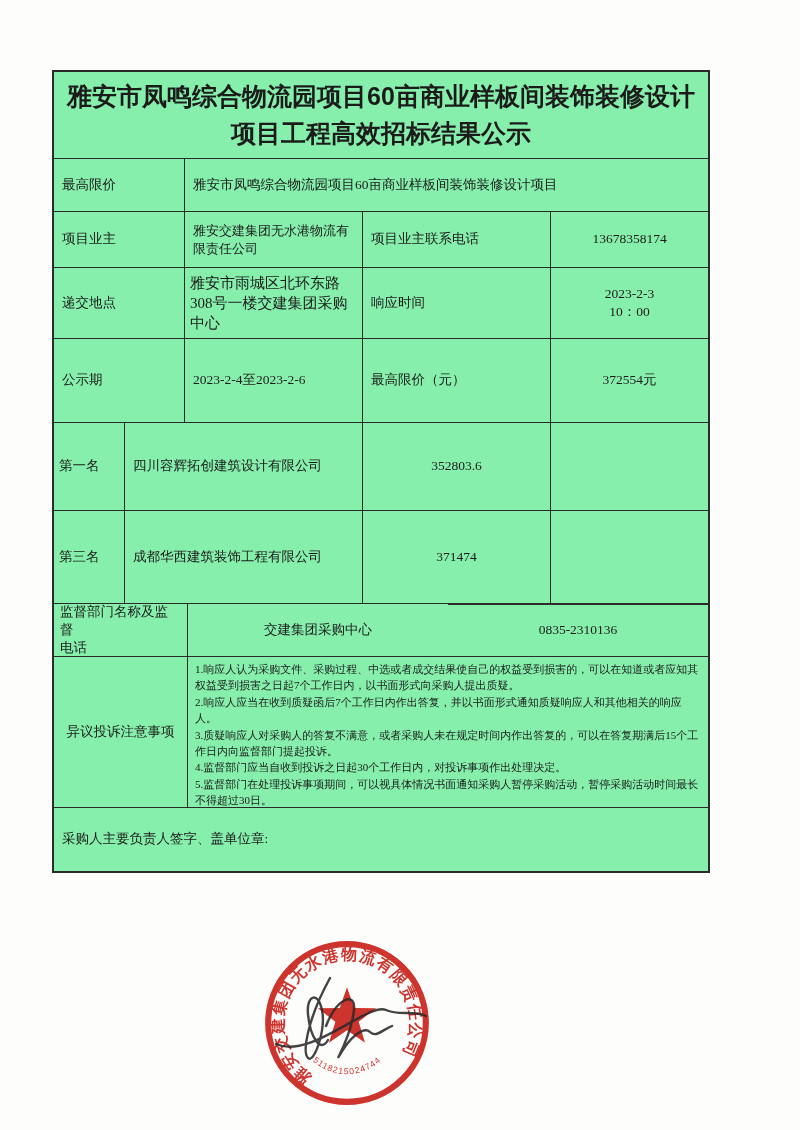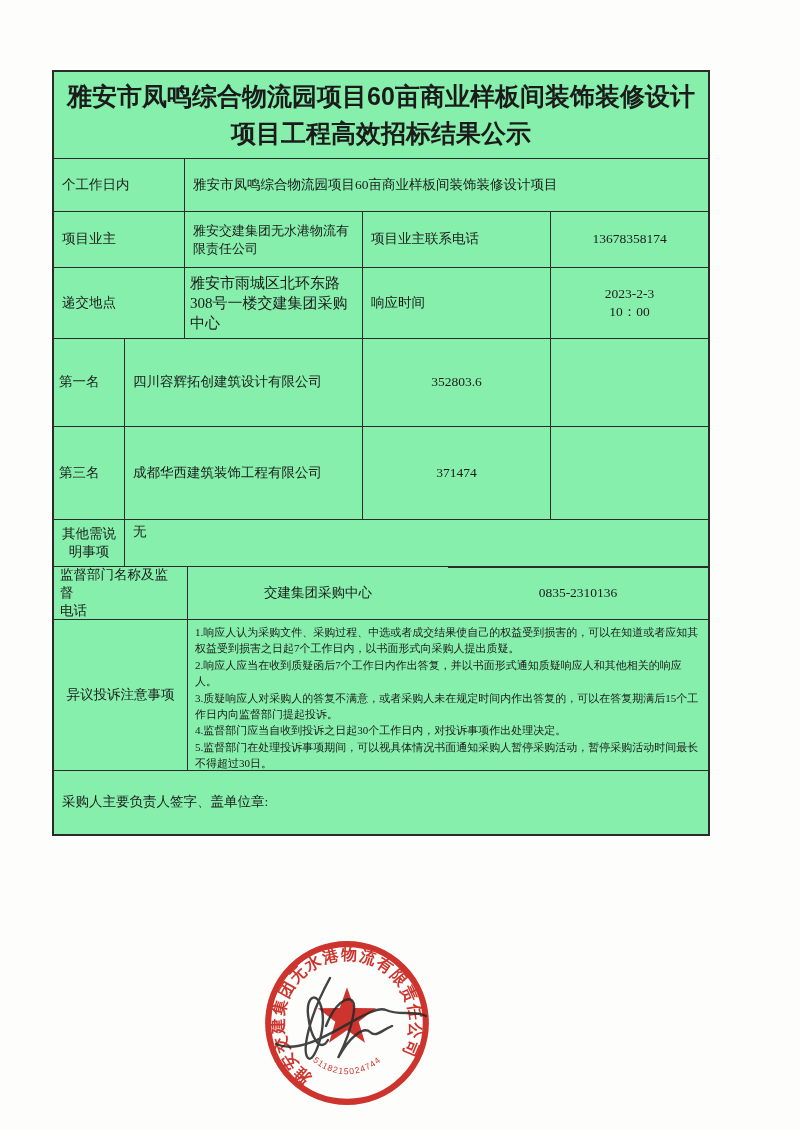--- a/index.html
+++ b/index.html
@@ -60,61 +60,62 @@
 </head>
 <body>
 
 <div class="tbl">
 
   <div class="row first h-title">
     <div class="title-cell">雅安市凤鸣综合物流园项目60亩商业样板间装饰装修设计项目工程高效招标结果公示</div>
   </div>
 
   <div class="row h2">
-    <div class="c nl wA">个工作日内</div>
+    <div class="c nl wA">最高限价</div>
     <div class="c grow">雅安市凤鸣综合物流园项目60亩商业样板间装饰装修设计项目</div>
   </div>
 
   <div class="row h3">
     <div class="c nl wA">项目业主</div>
     <div class="c wB" style="font-size:13px">雅安交建集团无水港物流有限责任公司</div>
     <div class="c wC">项目业主联系电话</div>
     <div class="c wD ctr">13678358174</div>
   </div>
 
   <div class="row h4">
     <div class="c nl wA">递交地点</div>
     <div class="c wB" style="font-size:15px;padding:3px 5px">雅安市雨城区北环东路308号一楼交建集团采购中心</div>
     <div class="c wC">响应时间</div>
     <div class="c wD ctr pre">2023-2-3
 10：00</div>
   </div>
 
+  <div class="row h5">
+    <div class="c nl wA">公示期</div>
+    <div class="c wB">2023-2-4至2023-2-6</div>
+    <div class="c wC">最高限价（元）</div>
+    <div class="c wD ctr">372554元</div>
+  </div>
 
 
   <div class="row h7">
     <div class="c nl w1" style="padding:3px 5px">第一名</div>
     <div class="c w2">四川容辉拓创建筑设计有限公司</div>
     <div class="c wC ctr">352803.6</div>
     <div class="c wD"></div>
   </div>
 
 
   <div class="row h9">
     <div class="c nl w1" style="padding:3px 5px">第三名</div>
     <div class="c w2">成都华西建筑装饰工程有限公司</div>
     <div class="c wC ctr">371474</div>
     <div class="c wD"></div>
   </div>
 
-  <div class="row h10">
-    <div class="c nl w1 ctr pre" style="padding:3px 2px">其他需说
-明事项</div>
-    <div class="c grow" style="align-items:flex-start">无</div>
-  </div>
 
   <div class="row h11">
     <div class="c nl wL pre" style="padding:3px 6px">监督部门名称及监督
 电话</div>
     <div class="c grow stack">
       <div class="subrow">交建集团采购中心</div>
       <div class="subrow">0835-2310136</div>
     </div>
   </div>
 

